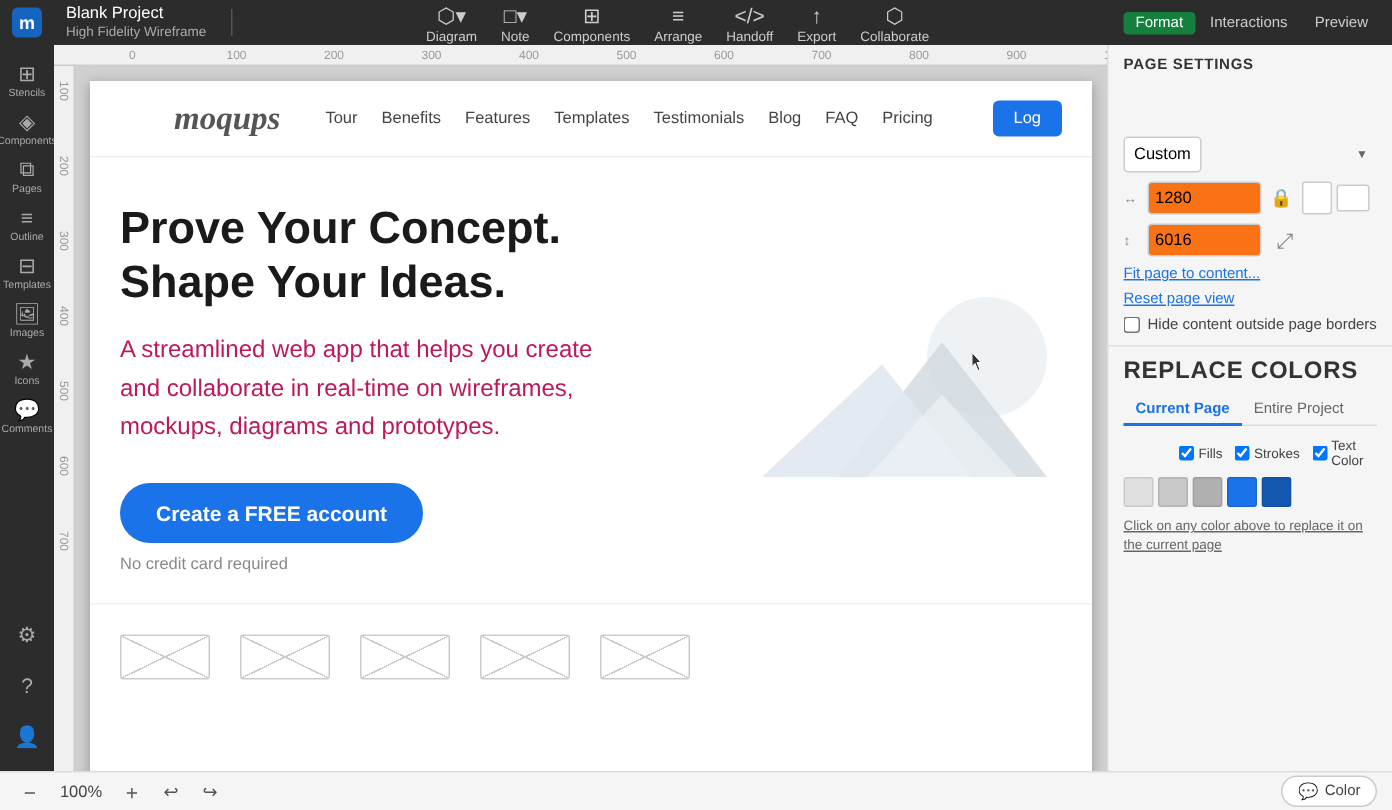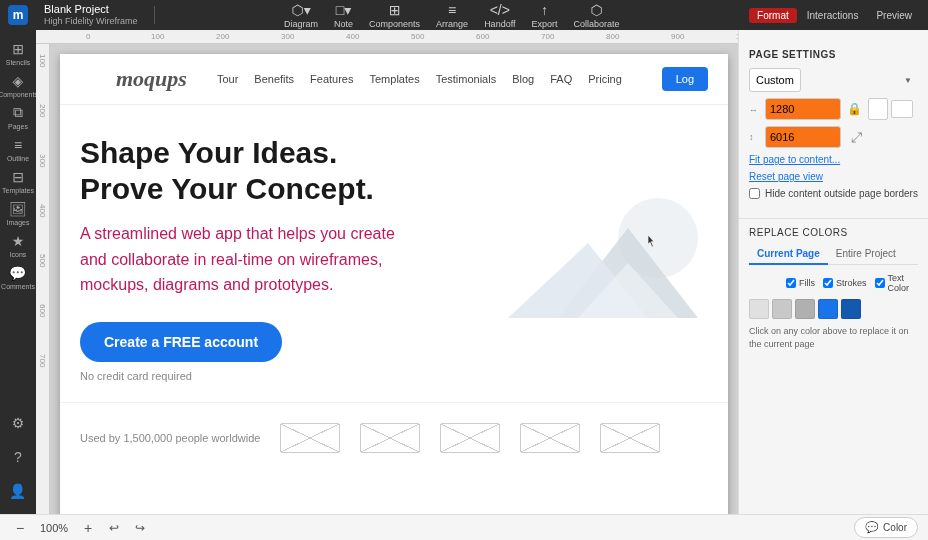--- a/index.html
+++ b/index.html
@@ -35,21 +35,21 @@
       display: flex; flex-direction: column; align-items: center; gap: 1px; cursor: pointer; color: #cccccc;
     }
     .toolbar-tool-icon { font-size: 14px; }
     .toolbar-tool-label { font-size: 9px; }
     .toolbar-right {
       display: flex; gap: 2px;
     }
     .toolbar-right-btn {
       padding: 2px 8px; font-size: 10px; color: #cccccc; cursor: pointer; border-radius: 3px;
     }
-    .toolbar-right-btn.active { background: #b91c1c; color: white; }
+    .toolbar-right-btn.active { background: #15803d; color: white; }
 
     
     .main-layout {
       display: flex;
       flex: 1;
       overflow: hidden;
     }
 
     
     .left-sidebar {
@@ -237,21 +237,21 @@
     .right-panel {
       width: 190px;
       background: #f5f5f5;
       border-left: 1px solid #ddd;
       display: flex;
       flex-direction: column;
       flex-shrink: 0;
       overflow-y: auto;
     }
     .panel-section {
-      padding: 19px 10px;
+      padding: 8px 10px;
       border-bottom: 1px solid #e0e0e0;
     }
     .panel-section-title {
       font-size: 10px;
       font-weight: 600;
       color: #333;
       margin-bottom: 8px;
       text-transform: uppercase;
       letter-spacing: 0.5px;
     }
@@ -266,21 +266,21 @@
       height: 24px;
       border: 1px solid #ccc;
       border-radius: 3px;
       font-size: 11px;
       padding: 0 6px;
       background: white;
       appearance: none;
       cursor: pointer;
     }
     .panel-select-wrapper {
-      position: relative; flex: 1;
+      position: relative; flex: 1; margin-top: 34px;
     }
     .panel-select-arrow {
       position: absolute; right: 6px; top: 50%; transform: translateY(-50%);
       font-size: 8px; color: #666; pointer-events: none;
     }
     .panel-input-group {
       display: flex; align-items: center; gap: 4px;
     }
     .panel-input-label {
       font-size: 9px; color: #888; width: 12px;
@@ -299,21 +299,21 @@
       display: flex; align-items: center; gap: 5px;
     }
     .panel-checkbox { width: 11px; height: 11px; cursor: pointer; }
     .panel-checkbox-label { font-size: 10px; color: #444; }
 
     
     .replace-colors-section {
       padding: 8px 10px;
     }
     .replace-colors-title {
-      font-size: 10px; font-weight: 400; color: #333;
+      font-size: 16px; font-weight: 700; color: #333;
       margin-bottom: 6px; text-transform: uppercase; letter-spacing: 0.5px;
     }
     .tab-row {
       display: flex; margin-bottom: 8px; border-bottom: 1px solid #ddd; text-align: right;
     }
     .tab-item {
       font-size: 10px; padding: 4px 8px; cursor: pointer; color: #666;
       border-bottom: 2px solid transparent; margin-bottom: -1px;
     }
     .tab-item.active { color: #1a73e8; border-bottom-color: #1a73e8; font-weight: 600; }
@@ -324,21 +324,21 @@
     .cb-item input { width: 10px; height: 10px; }
     .cb-label { font-size: 9px; color: #444; }
     .color-swatches {
       display: flex; gap: 3px; margin-bottom: 6px; flex-wrap: wrap;
     }
     .color-swatch {
       width: 20px; height: 20px; border-radius: 2px; cursor: pointer;
       border: 1px solid rgba(0,0,0,0.1);
     }
     .replace-hint {
-      font-size: 9px; color: #666; line-height: 1.4;
+      font-size: 9px; color: #666; line-height: 1.4; text-decoration: underline;
     }
 
     
     .bottom-bar {
       height: 26px;
       background: #f5f5f5;
       border-top: 1px solid #ddd;
       display: flex;
       align-items: center;
       padding: 0 10px;
@@ -526,22 +526,22 @@
               <span class="mockup-nav-link">Blog</span>
               <span class="mockup-nav-link">FAQ</span>
               <span class="mockup-nav-link">Pricing</span>
             </div>
             <button class="mockup-login-btn">Log</button>
           </div>
 
           <div class="mockup-hero">
             <div class="mockup-hero-left">
               <div class="mockup-hero-title">
+                <div>Prove Your Concept.</div>
                 <div>Shape Your Ideas.</div>
-                <div>Prove Your Concept.</div>
               </div>
               <div class="mockup-hero-subtitle">A streamlined web app that helps you create and collaborate in real-time on wireframes, mockups, diagrams and prototypes.</div>
               <button class="mockup-cta-btn">Create a FREE account</button>
               <div class="mockup-cta-note">No credit card required</div>
             </div>
             <div class="mockup-hero-right">
 
               <svg width="200" height="160" viewBox="0 0 200 160">
                 <ellipse cx="160" cy="60" rx="40" ry="40" fill="#e8ecf0" opacity="0.7"></ellipse>
                 <polygon points="60,140 130,50 200,140" fill="#d0d8e0" opacity="0.8"></polygon>
@@ -549,21 +549,20 @@
                 <polygon points="80,140 130,85 180,140" fill="#f0f4f8" opacity="0.6"></polygon>
               </svg>
 
               <svg class="cursor" style="position:absolute; left:160px; top:100px;" width="12" height="18" viewBox="0 0 12 18">
                 <path d="M0,0 L0,14 L3,11 L6,18 L8,17 L5,10 L9,10 Z" fill="#333" stroke="white" stroke-width="1"></path>
               </svg>
             </div>
           </div>
 
           <div class="mockup-footer-logos">
-            <span class="mockup-footer-text">Used by 1,500,000 people worldwide</span>
             <div class="img-placeholder">
               <div class="img-x-line1"></div>
               <div class="img-x-line2"></div>
             </div>
             <div class="img-placeholder">
               <div class="img-x-line1"></div>
               <div class="img-x-line2"></div>
             </div>
             <div class="img-placeholder">
               <div class="img-x-line1"></div>

